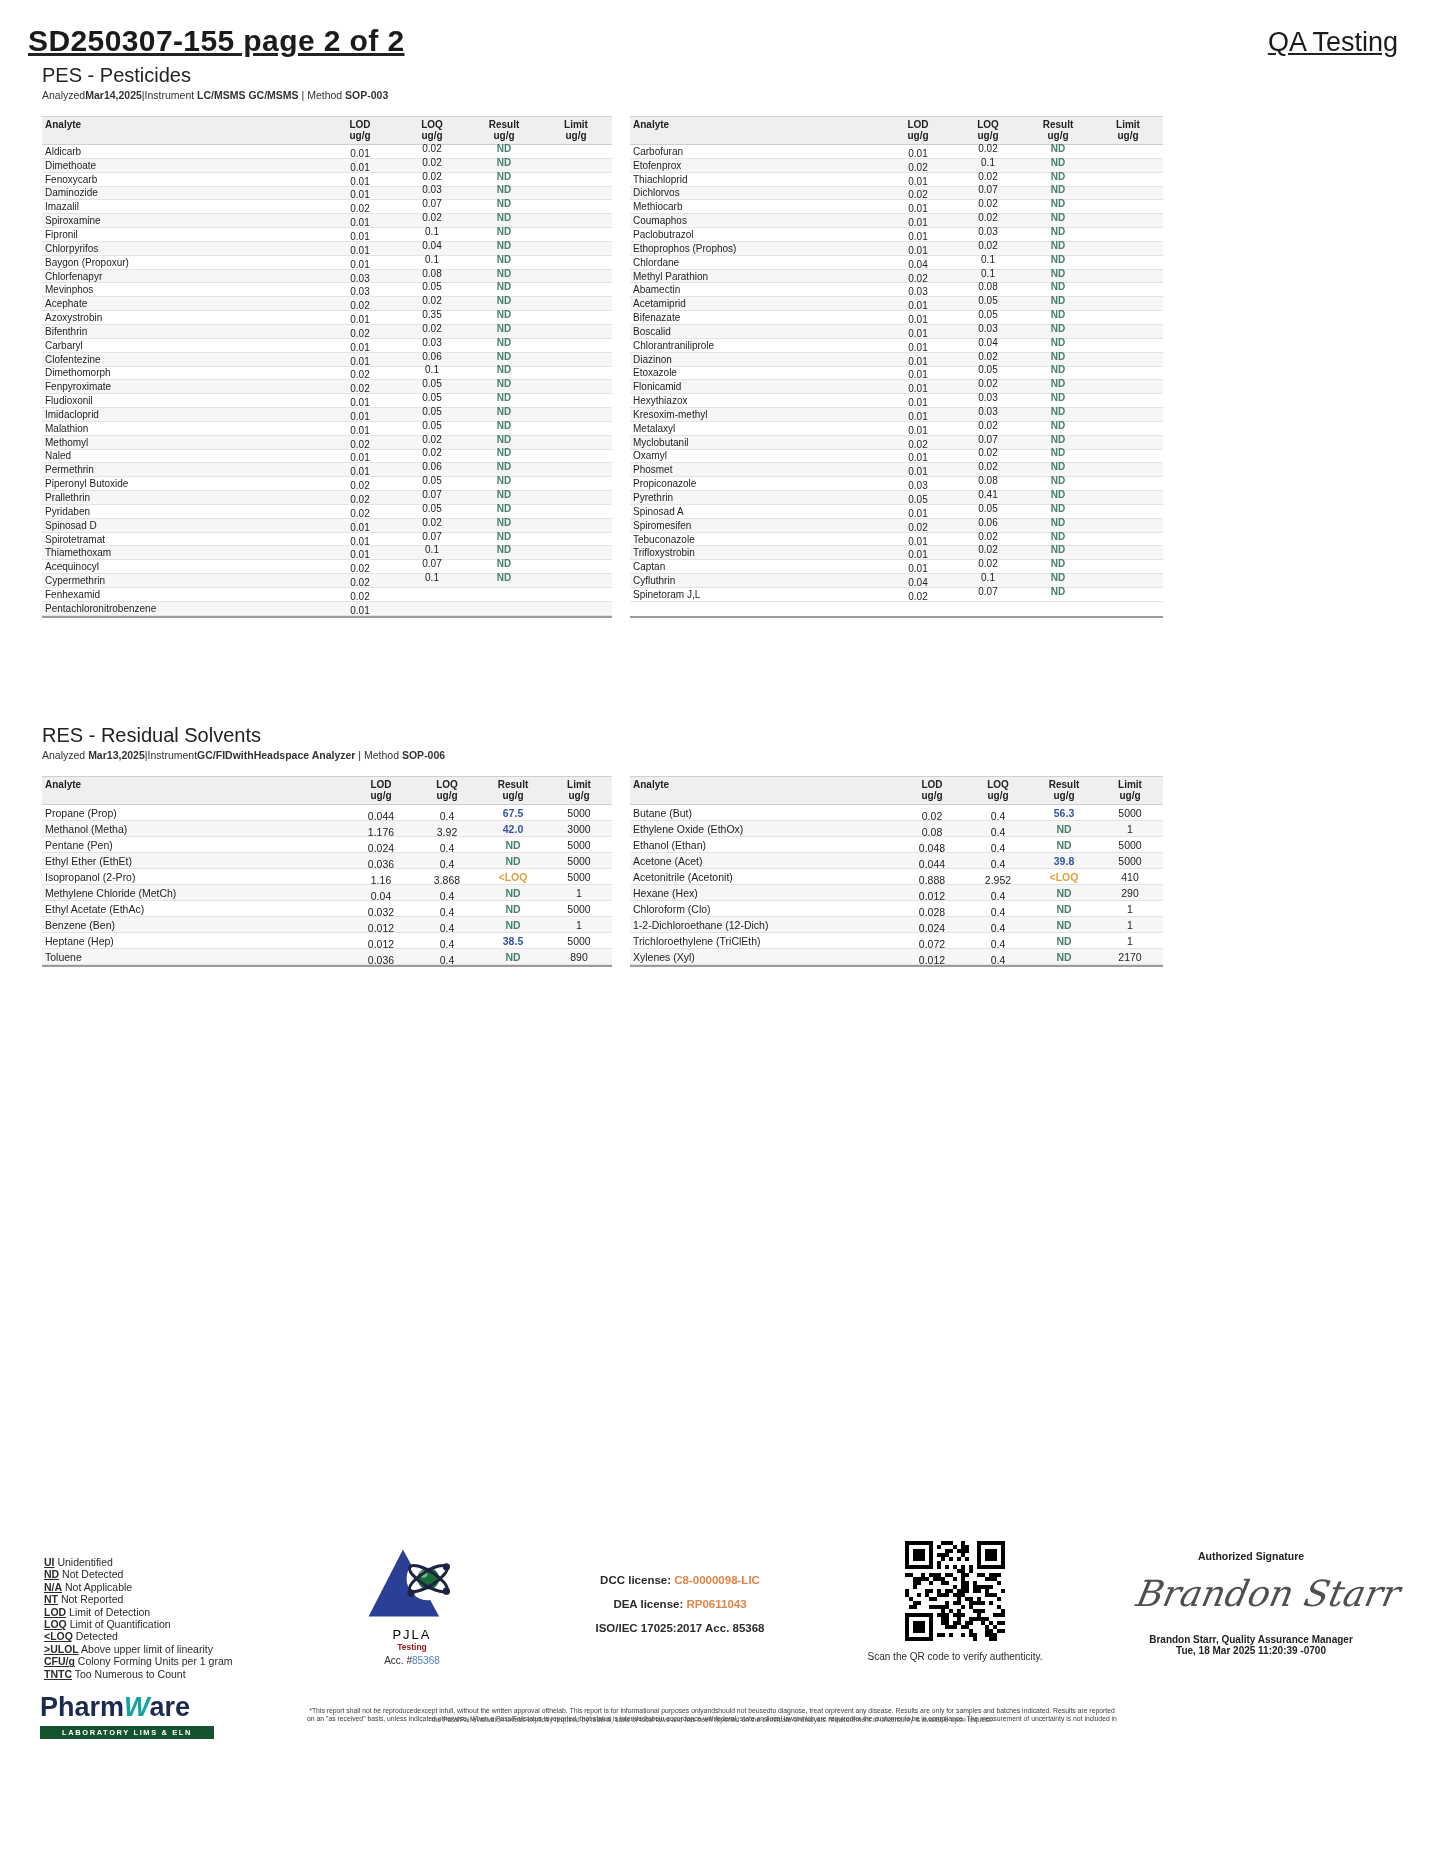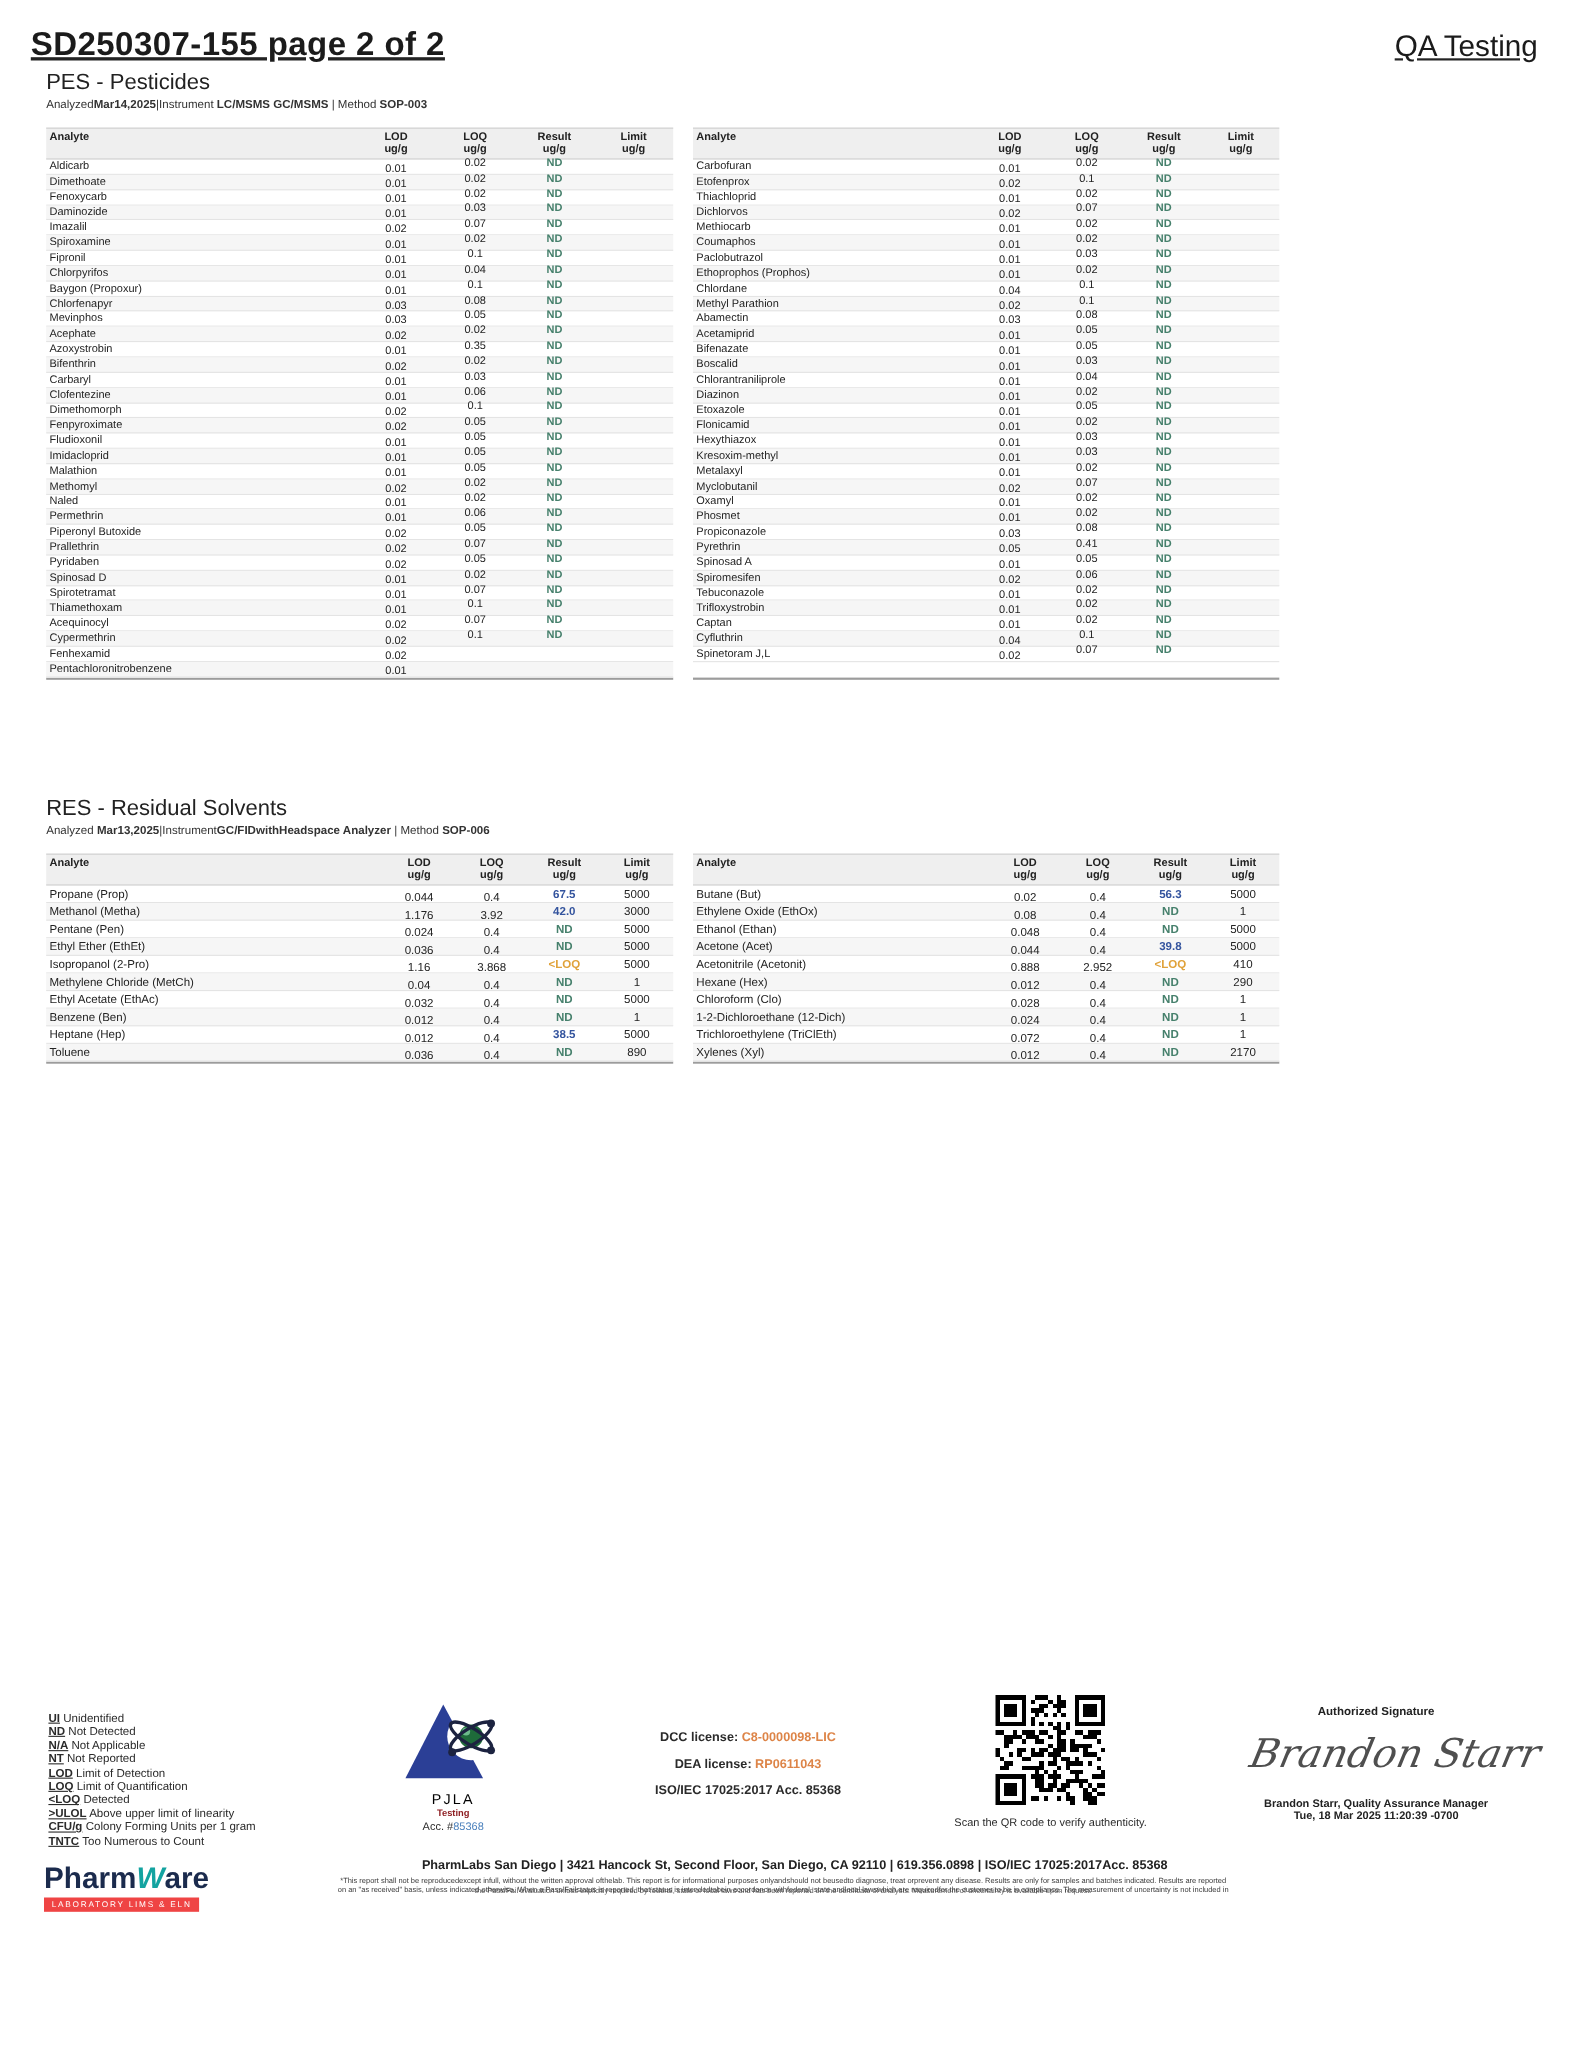--- a/index.html
+++ b/index.html
@@ -72,22 +72,22 @@
 
   .address{position:absolute;left:0;right:0;top:1690px;text-align:center;
            font-size:11.5px;font-weight:700;color:#222;}
   .disclaimer{position:absolute;left:212px;width:1000px;top:1707px;text-align:center;
               font-size:6.8px;line-height:7.8px;color:#3a3a3a;}
   .disc-overlap{margin-top:-7px;opacity:.85;}
 
   .brand{position:absolute;left:40px;top:1694px;}
   .brand-name{font-size:27px;font-weight:700;color:#1b2b4d;line-height:27px;}
   .brand-w{color:#13a3a0;font-style:italic;}
-  .brand-bar{margin-top:2px;background:#ef4444;color:#fff;font-size:7.5px;
-             letter-spacing:1.6px;padding:2px 7px;display:inline-block;font-weight:400;}
+  .brand-bar{margin-top:2px;background:#14532d;color:#fff;font-size:7.5px;
+             letter-spacing:1.6px;padding:2px 22px;display:inline-block;font-weight:700;}
 </style>
 </head>
 <body>
 
 <div class="page">
 
   <div class="doc-header">
     <div class="doc-title">SD250307-155 page 2 of 2</div>
     <div class="qa-title">QA Testing</div>
   </div>
@@ -1108,21 +1108,20 @@
       <svg width="310" height="66" viewBox="0 0 310 66">
         <g transform="skewX(-12)">
           <text x="48" y="44" font-family="DejaVu Serif, serif" font-style="italic" font-size="36" fill="#4f4f4f">Brandon Starr</text>
         </g>
       </svg>
     </span>
     <div class="sig-name">Brandon Starr, Quality Assurance Manager</div>
     <div class="sig-date">Tue, 18 Mar 2025 11:20:39 -0700</div>
   </div>
 
-  <div class="address">PharmLabs San Diego | 3421 Hancock St, Second Floor, San Diego, CA 92110 | 619.356.0898 | ISO/IEC 17025:2017Acc. 85368</div>
   <div class="disclaimer">
     <div>*This report shall not be reproducedexcept infull, without the written approval ofthelab. This report is for informational purposes onlyandshould not beusedto diagnose, treat orprevent any disease. Results are only for samples and batches indicated. Results are reported</div>
     <div>on an "as received" basis, unless indicated otherwise. When a Pass/Failstatus is reported, that status is intendedtobein accordance withfederal, state andlocal lawswhich are requiredfor the customer to be in compliance. The measurement of uncertainty is not included in</div>
     <div class="disc-overlap">the Pass/Fail evaluation unless explicitly required by federal, state or local laws and has been reported on the certificate of analysis. Measurement of uncertainty is available upon request.</div>
   </div>
 
   <div class="brand">
     <div class="brand-name"><span>Pharm</span><span class="brand-w">W</span><span>are</span></div>
     <div class="brand-bar">LABORATORY LIMS &amp; ELN</div>
   </div>

